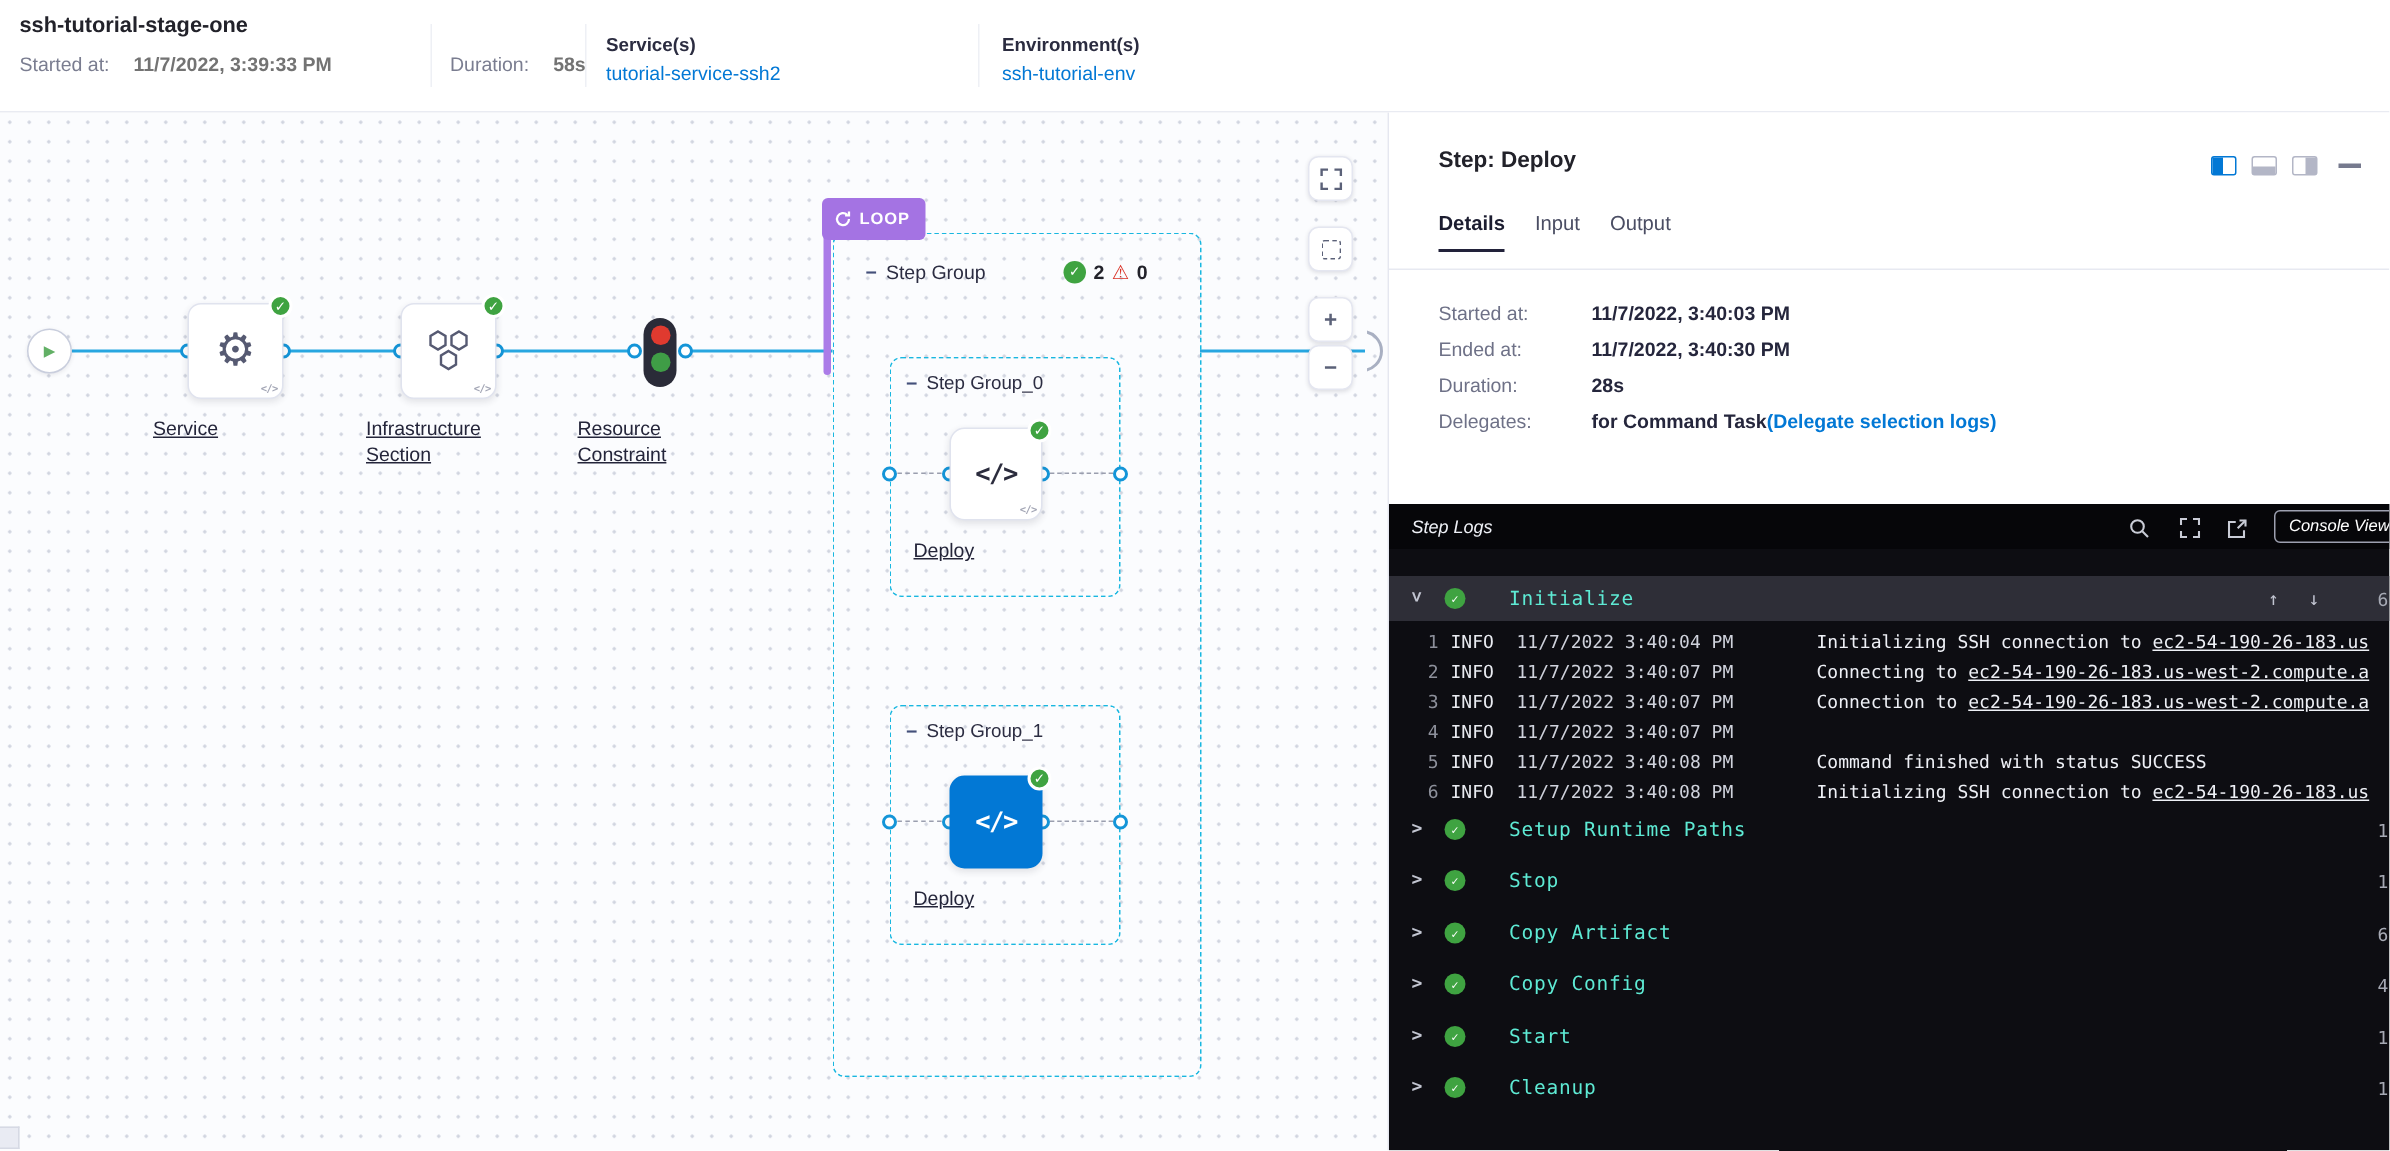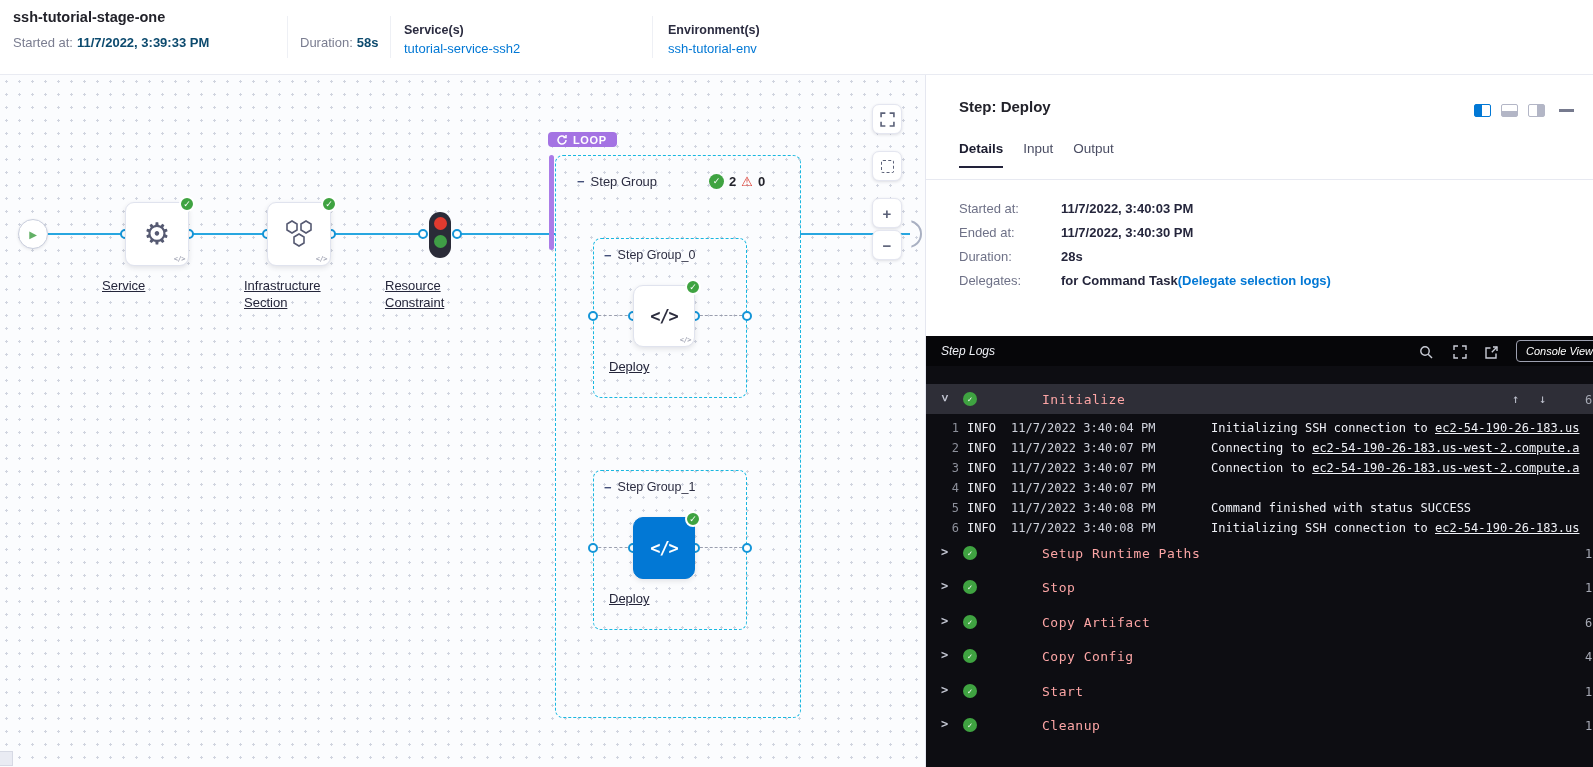--- a/index.html
+++ b/index.html
@@ -4,21 +4,21 @@
 <style>
   * { box-sizing: border-box; margin: 0; padding: 0; }
   html,body { width:1593px; height:767px; }
   body { font-family: "Liberation Sans","DejaVu Sans",sans-serif; background:#fff; }
   .screen { position:relative; width:1593px; height:767px; overflow:hidden; background:#fff; }
 
   
   .topbar { position:absolute; left:0; top:0; width:100%; height:75px; background:#fff; border-bottom:1px solid #e9ebf2; z-index:6; }
   .tb-title { position:absolute; left:13px; top:9px; font-size:14.5px; font-weight:700; color:#22222a; }
   .tb-sub { position:absolute; top:35px; font-size:13px; color:#7a7d90; white-space:nowrap; }
-  .tb-sub b { color:#0c4a6e; font-weight:600; margin-left:4px; }
+  .tb-sub b { color:#737373; font-weight:600; margin-left:16px; }
   .tb-sep { position:absolute; top:16px; width:1px; height:42px; background:#eef0f5; }
   .tb-col-label { position:absolute; top:23px; font-size:12.5px; color:#2b2c40; font-weight:600; }
   .tb-link { position:absolute; top:41px; font-size:13px; color:#0278d5; cursor:pointer; }
 
   
   .canvas { position:absolute; left:0; top:75px; width:925px; height:692px; overflow:hidden;
             background-color:#fbfcfe;
             background-image:radial-gradient(#d0d4df 1px, transparent 1.1px);
             background-size:13px 13px; }
   .edge { position:absolute; height:2px; background:#27a6e0; top:158px; }
@@ -40,21 +40,21 @@
   .code-glyph { font-family:"DejaVu Sans Mono",monospace; font-size:17px; font-weight:700; color:#2b2c3d; letter-spacing:-1px; }
   .node-selected { background:#0278d5; border-color:#0278d5; }
   .node-selected .code-glyph { color:#fff; }
 
   .tl-wrap { position:absolute; left:423px; top:134px; width:34px; height:52px; display:flex; align-items:center; justify-content:center; }
   .tl { width:22px; height:46px; background:#2a2b38; border-radius:11px; display:flex; flex-direction:column; align-items:center; padding-top:5px; gap:5px; }
   .tl .light { width:13px; height:13px; border-radius:50%; }
   .tl .red { background:#e03a2f; }
   .tl .green { background:#3f9d46; }
 
-  .loop-badge { position:absolute; left:548px; top:57px; height:15px; padding:0 10px 0 8px; background:#a473e3;
+  .loop-badge { position:absolute; left:548px; top:57px; height:28px; padding:0 10px 0 8px; background:#a473e3;
                 display:flex; align-items:center; gap:5px; color:#fff; font-size:11px; font-weight:700;
                 border-radius:4px; letter-spacing:.6px; z-index:3; cursor:default; }
   .loop-strip { position:absolute; left:549px; top:80px; width:5px; height:95px; background:#ab7ce8; border-radius:3px; z-index:2; }
 
   .group { position:absolute; border:1px dashed #19b7e0; border-radius:8px; }
   .group-header { position:absolute; display:flex; align-items:center; gap:6px; color:#2c2d42; cursor:pointer; }
   .collapse-glyph { color:#44507a; font-size:13px; font-weight:700; line-height:1; }
   .dash-line { position:absolute; border-top:1.5px dashed #9a9eae; height:0; }
   .status-row { position:absolute; display:flex; align-items:center; gap:5px; font-size:13px; font-weight:700; color:#22222a; }
   .warn-glyph { color:#d93025; font-size:13px; line-height:1; }
@@ -98,21 +98,21 @@
   .console-btn { position:absolute; left:590px; top:4px; height:22px; padding:0 9px; border:1px solid #9da0b0; color:#fff;
                  font-size:11px; display:flex; align-items:center; border-radius:4px; white-space:nowrap;
                  font-family:"Liberation Sans",sans-serif; cursor:pointer; }
 
   .sec-header { position:absolute; left:0; width:100%; height:30px; background:#2e2e37; cursor:pointer; }
   .sec-row { position:absolute; left:0; width:100%; height:30px; cursor:pointer; }
   .chev { position:absolute; left:15px; top:8px; color:#c2c5d1; font-size:12px; font-weight:700; line-height:1; }
   .chev.open { transform:rotate(90deg); transform-origin:50% 50%; }
   .console-check { position:absolute; left:37px; top:8px; width:14px; height:14px; border-radius:50%; background:#3fa341;
                    color:#fff; font-size:8px; font-weight:700; display:flex; align-items:center; justify-content:center; }
-  .sec-name { position:absolute; left:80px; top:8px; font-size:13px; color:#fca5a5; letter-spacing:.5px; white-space:nowrap;margin-left:36px; }
+  .sec-name { position:absolute; left:80px; top:8px; font-size:13px; color:#5eead4; letter-spacing:.5px; white-space:nowrap; }
   .sec-dur { position:absolute; left:659px; top:9px; font-size:12px; color:#a6a9b4; white-space:nowrap; }
   .arr { position:absolute; top:8px; color:#c2c5d1; font-size:12px; cursor:pointer; }
 
   .log-line { position:absolute; left:0; width:100%; height:20px; font-size:12px; line-height:20px; white-space:nowrap; }
   .ln { position:absolute; left:15px; width:18px; text-align:right; color:#8d909b; }
   .lv { position:absolute; left:41px; color:#e9ebf1; }
   .lt { position:absolute; left:85px; color:#cfd2dc; }
   .lm { position:absolute; left:285px; color:#eef0f6; }
   .llink { text-decoration:underline; cursor:pointer; color:#eef0f6; }
 </style>

